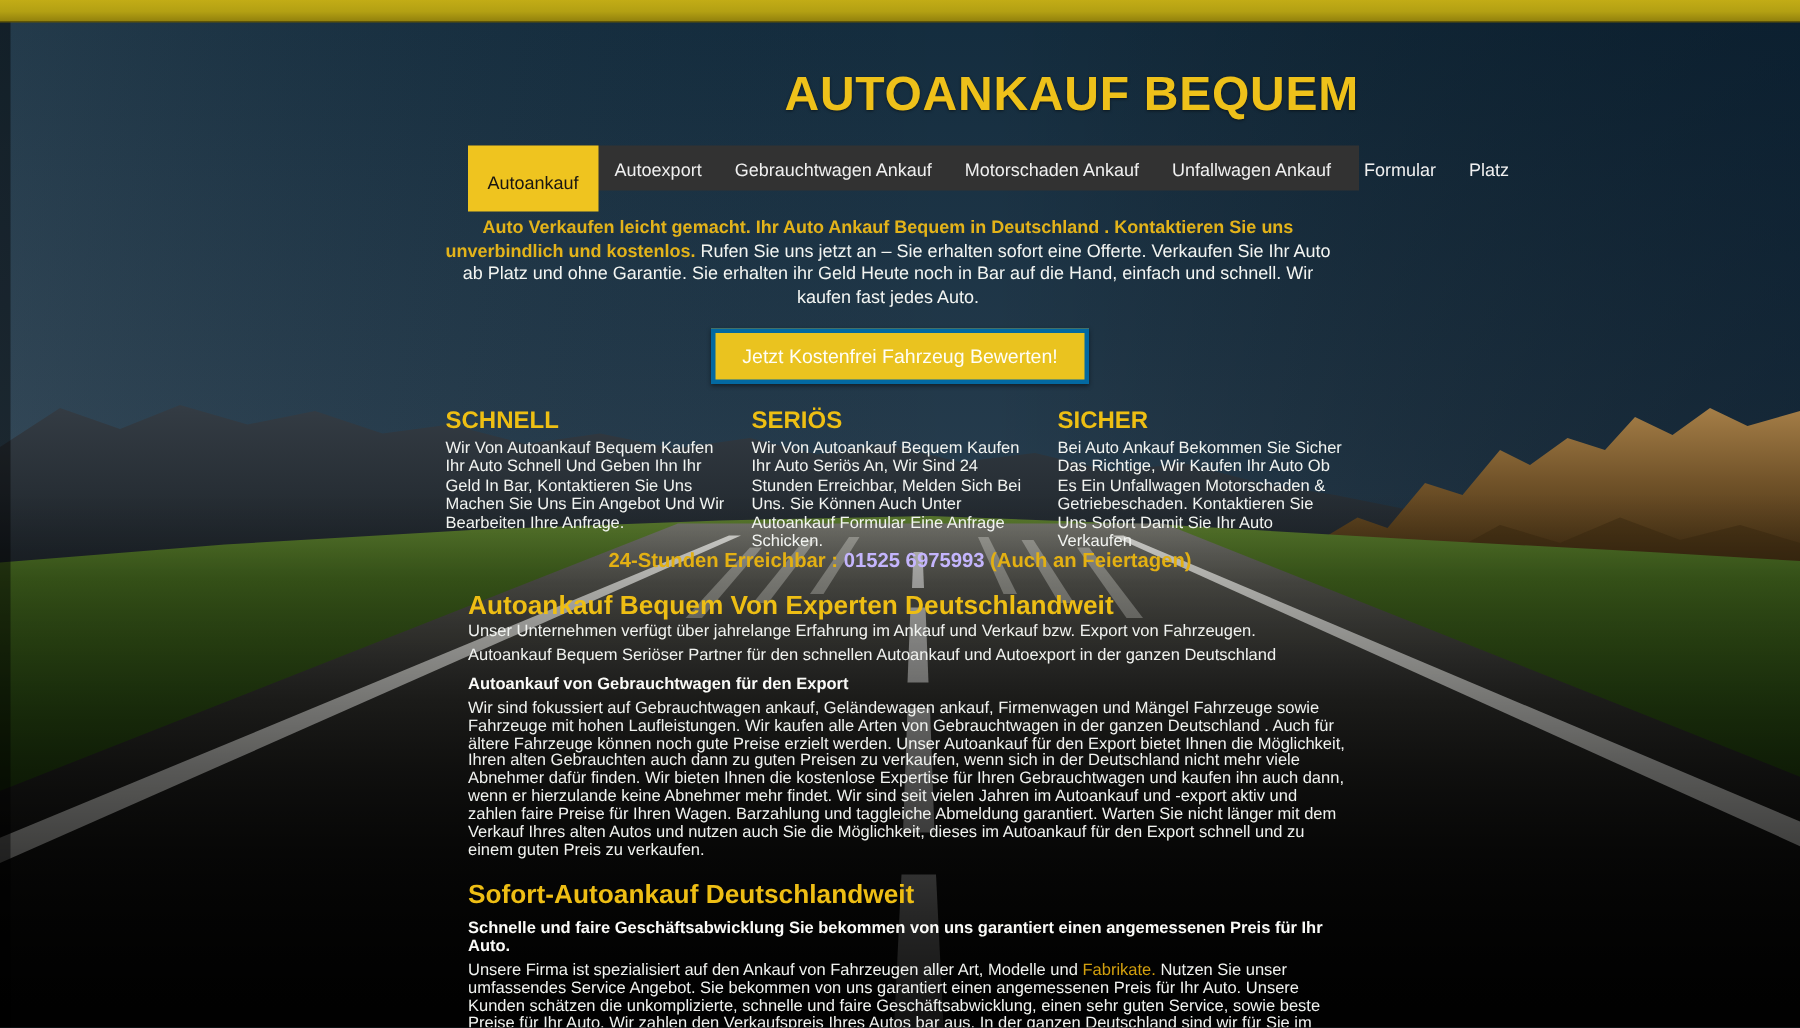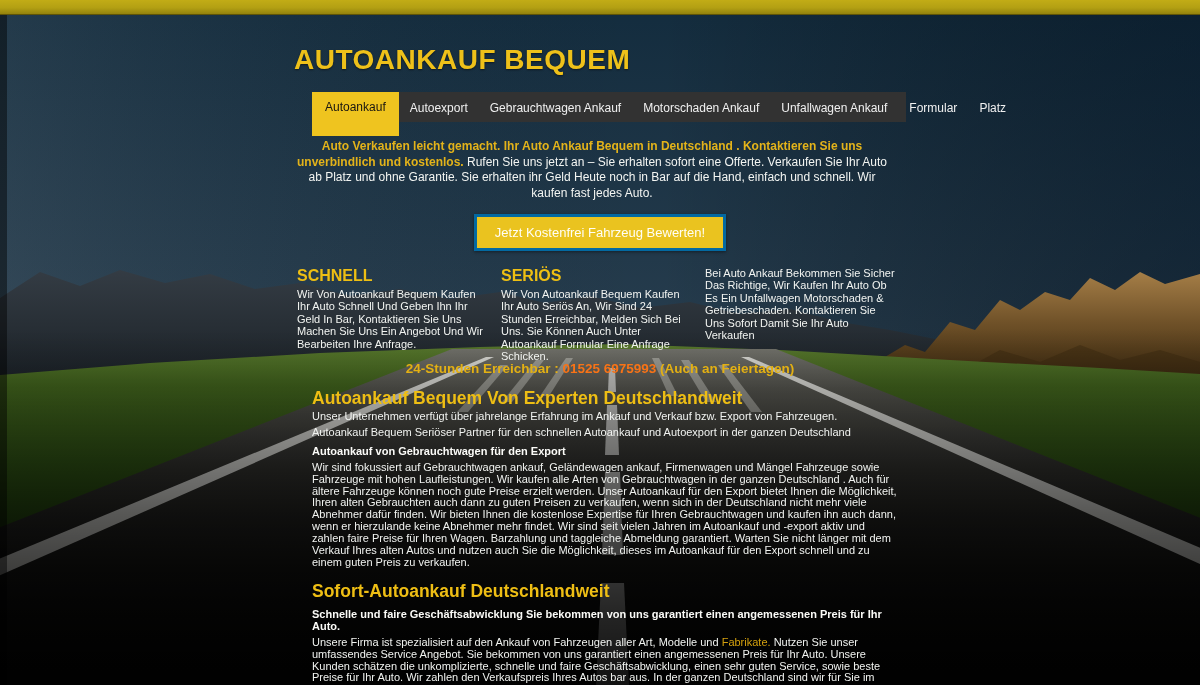--- a/index.html
+++ b/index.html
@@ -6,46 +6,46 @@
   .page{position:relative;width:1200px;height:685px;overflow:hidden;
         font-family:"Liberation Sans",sans-serif;background:#0d1d2a;}
   
   .bg-scene{position:absolute;inset:0;z-index:1;display:block;}
   .top-strip{position:absolute;top:0;left:0;width:100%;height:14px;z-index:6;
      background:linear-gradient(180deg,#c2ac16 0%,#b3a013 55%,#93820d 100%);
      border-bottom:1px solid #5f5406;}
   
   .content{position:absolute;top:14px;left:50%;transform:translateX(-50%);
      width:612px;z-index:10;}
-  h1.site-title{margin:30px 0 0 0;text-align:left;font-size:28px;font-weight:bold;
+  h1.site-title{margin:30px 0 0 0;text-align:right;font-size:32px;font-weight:bold;
      color:#eec11a;letter-spacing:.5px;text-shadow:0 1px 2px rgba(0,0,0,.5);}
   
   nav.main-nav{margin:16px 0 0 18px;width:594px;height:30px;background:#323232;
      display:flex;align-items:flex-start;overflow:visible;}
   .nav-item{display:inline-block;padding:1px 11px;line-height:30px;font-size:12px;
      color:#f0f0f0;text-decoration:none;cursor:pointer;white-space:nowrap;}
-  .nav-item.active{background:#efc41f;color:#191611;height:44px;padding:0 13px;}
+  .nav-item.active{background:#efc41f;color:#191611;height:24px;padding:10px 13px;}
   
   .intro{margin:17px 16px 0 0;text-align:center;font-size:12px;line-height:15.5px;
      color:#f3f5f2;}
   .intro .lead{color:#e3b31a;font-weight:bold;}
   
   .cta-wrap{margin-top:13px;text-align:center;}
   .cta{background:#eac31f;color:#fffef6;border:3px solid #0369a1;font-size:13px;
      padding:8px 18px;cursor:pointer;font-family:"Liberation Sans",sans-serif;
      box-shadow:0 1px 3px rgba(0,0,0,.45);}
   
   .features{margin:16px 0 0 0;padding:0 3px;display:flex;gap:14px;height:92px;}
   .feature{width:190px;}
   .feature h3{margin:0 0 3px 0;font-size:16px;font-weight:bold;color:#eebf13;}
   .feature p{margin:0;font-size:11px;line-height:12.4px;color:#f2f4f1;}
   
   .hotline{margin:2px 0 0 0;text-align:center;font-size:13.5px;font-weight:bold;}
   .hotline .gold{color:#e3b013;}
-  .hotline .num{color:#f97316;}
+  .hotline .num{color:#c4b5fd;}
   
   section{padding:0 6px 0 18px;}
   h2.sec{margin:12px 0 0 0;font-size:17.5px;font-weight:bold;color:#eebe14;}
   .body-text{margin:4px 0 0 0;font-size:11px;line-height:11.9px;color:#f1f3f0;}
   .subhead{margin:7px 0 0 0;font-size:11px;line-height:11.9px;font-weight:bold;color:#fbfbf8;}
   .inline-link{color:#d3a00e;text-decoration:none;cursor:pointer;}
   .mt-sofort-h{margin-top:10px;}
   .mt-tight{margin-top:2px;}
 </style>
 </head>
@@ -163,20 +163,21 @@
     <div class="features">
       <div class="feature">
         <h3>SCHNELL</h3>
         <p>Wir Von Autoankauf Bequem Kaufen Ihr Auto Schnell Und Geben Ihn Ihr Geld In Bar, Kontaktieren Sie Uns Machen Sie Uns Ein Angebot Und Wir Bearbeiten Ihre Anfrage.</p>
       </div>
       <div class="feature">
         <h3>SERIÖS</h3>
         <p>Wir Von Autoankauf Bequem Kaufen Ihr Auto Seriös An, Wir Sind 24 Stunden Erreichbar, Melden Sich Bei Uns. Sie Können Auch Unter Autoankauf Formular Eine Anfrage Schicken.</p>
       </div>
       <div class="feature">
+        <h3>SICHER</h3>
         <p>Bei Auto Ankauf Bekommen Sie Sicher Das Richtige, Wir Kaufen Ihr Auto Ob Es Ein Unfallwagen Motorschaden &amp; Getriebeschaden. Kontaktieren Sie Uns Sofort Damit Sie Ihr Auto Verkaufen</p>
       </div>
     </div>
 
     <p class="hotline"><span class="gold">24-Stunden Erreichbar :</span> <span class="num">01525 6975993</span> <span class="gold">(Auch an Feiertagen)</span></p>
 
     <section>
       <h2 class="sec">Autoankauf Bequem Von Experten Deutschlandweit</h2>
       <div class="body-text mt-tight">Unser Unternehmen verfügt über jahrelange Erfahrung im Ankauf und Verkauf bzw. Export von Fahrzeugen.</div>
       <div class="body-text">Autoankauf Bequem Seriöser Partner für den schnellen Autoankauf und Autoexport in der ganzen Deutschland</div>

